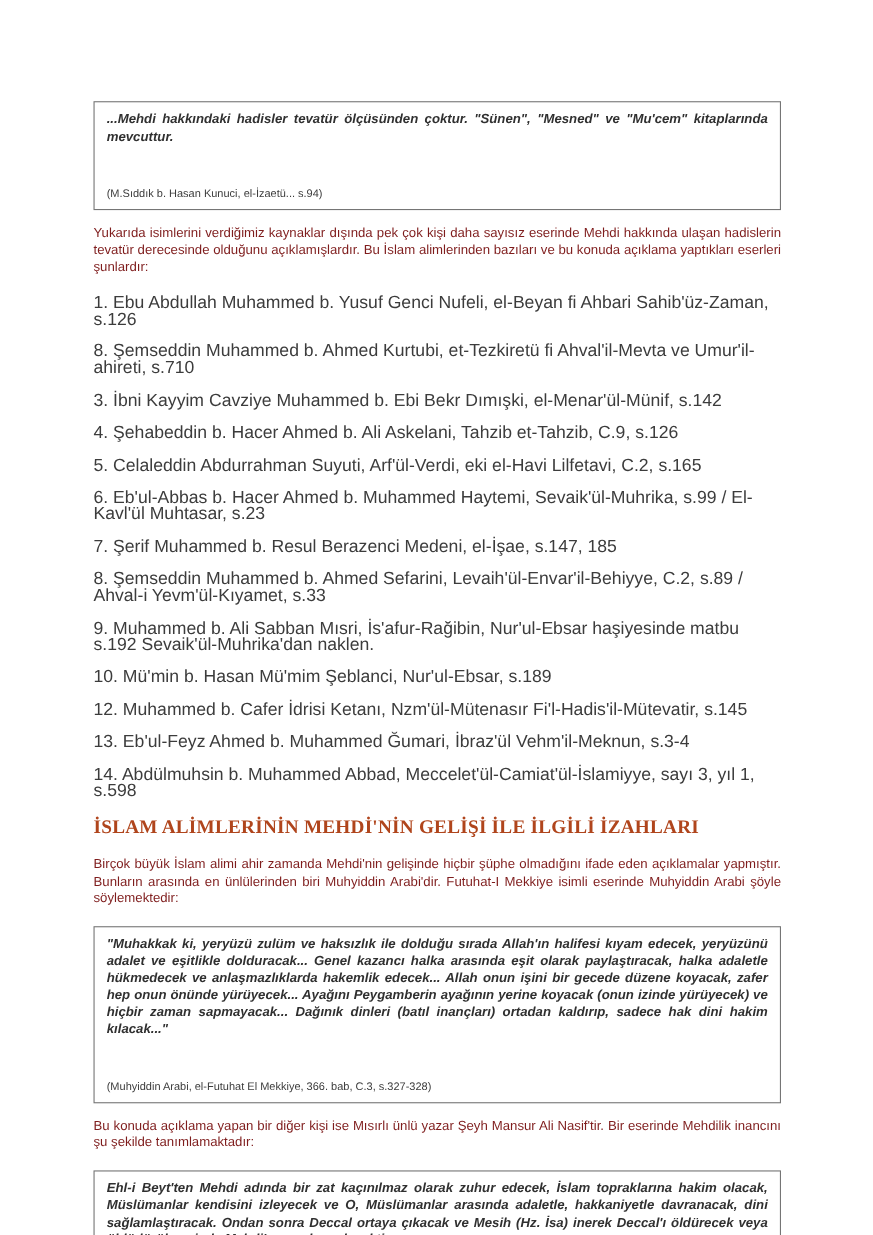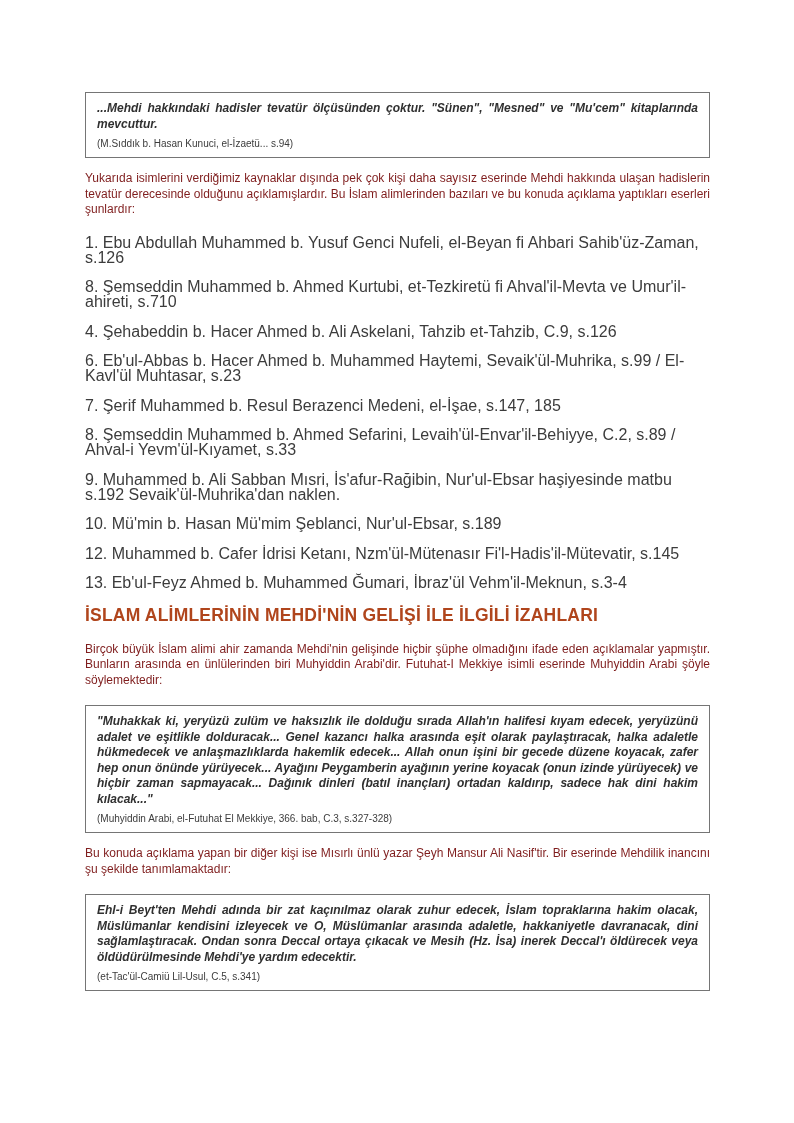--- a/index.html
+++ b/index.html
@@ -28,21 +28,21 @@
     line-height: 15.5px;
     font-weight: bold;
     font-style: italic;
     color: #303030;
     text-align: justify;
   }
   .quote-citation {
     font-size: 10px;
     line-height: 12px;
     color: #3c3c3c;
-    margin-top: 6px;
+    margin-top: 39px;
   }
   .body-paragraph {
     font-size: 12px;
     line-height: 15.5px;
     text-align: justify;
     margin-bottom: 17px;
     color: #7f1d1d;
   }
   .scholars-list { margin-bottom: 4px; }
   .list-item {
@@ -66,31 +66,34 @@
   <div class="quote-box">
     <p class="quote-text">...Mehdi hakkındaki hadisler tevatür ölçüsünden çoktur. "Sünen", "Mesned" ve "Mu'cem" kitaplarında mevcuttur.</p>
     <p class="quote-citation">(M.Sıddık b. Hasan Kunuci, el-İzaetü... s.94)</p>
   </div>
 
   <p class="body-paragraph">Yukarıda isimlerini verdiğimiz kaynaklar dışında pek çok kişi daha sayısız eserinde Mehdi hakkında ulaşan hadislerin tevatür derecesinde olduğunu açıklamışlardır. Bu İslam alimlerinden bazıları ve bu konuda açıklama yaptıkları eserleri şunlardır:</p>
 
   <div class="scholars-list">
     <p class="list-item">1. Ebu Abdullah Muhammed b. Yusuf Genci Nufeli, el-Beyan fi Ahbari Sahib'üz-Zaman, s.126</p>
     <p class="list-item">8. Şemseddin Muhammed b. Ahmed Kurtubi, et-Tezkiretü fi Ahval'il-Mevta ve Umur'il-ahireti, s.710</p>
+    <p class="list-item">3. İbni Kayyim Cavziye Muhammed b. Ebi Bekr Dımışki, el-Menar'ül-Münif, s.142</p>
     <p class="list-item">4. Şehabeddin b. Hacer Ahmed b. Ali Askelani, Tahzib et-Tahzib, C.9, s.126</p>
+    <p class="list-item">5. Celaleddin Abdurrahman Suyuti, Arf'ül-Verdi, eki el-Havi Lilfetavi, C.2, s.165</p>
     <p class="list-item">6. Eb'ul-Abbas b. Hacer Ahmed b. Muhammed Haytemi, Sevaik'ül-Muhrika, s.99 / El-Kavl'ül Muhtasar, s.23</p>
     <p class="list-item">7. Şerif Muhammed b. Resul Berazenci Medeni, el-İşae, s.147, 185</p>
     <p class="list-item">8. Şemseddin Muhammed b. Ahmed Sefarini, Levaih'ül-Envar'il-Behiyye, C.2, s.89 / Ahval-i Yevm'ül-Kıyamet, s.33</p>
     <p class="list-item">9. Muhammed b. Ali Sabban Mısri, İs'afur-Rağibin, Nur'ul-Ebsar haşiyesinde matbu s.192 Sevaik'ül-Muhrika'dan naklen.</p>
     <p class="list-item">10. Mü'min b. Hasan Mü'mim Şeblanci, Nur'ul-Ebsar, s.189</p>
     <p class="list-item">12. Muhammed b. Cafer İdrisi Ketanı, Nzm'ül-Mütenasır Fi'l-Hadis'il-Mütevatir, s.145</p>
     <p class="list-item">13. Eb'ul-Feyz Ahmed b. Muhammed Ğumari, İbraz'ül Vehm'il-Meknun, s.3-4</p>
+    <p class="list-item">14. Abdülmuhsin b. Muhammed Abbad, Meccelet'ül-Camiat'ül-İslamiyye, sayı 3, yıl 1, s.598</p>
   </div>
 
-  <h1 class="section-heading" style="color: rgb(176, 69, 28);">İSLAM ALİMLERİNİN MEHDİ'NİN GELİŞİ İLE İLGİLİ İZAHLARI</h1>
+  <h1 class="section-heading" style="color: rgb(176, 69, 28); font-family: Liberation Serif, serif;">İSLAM ALİMLERİNİN MEHDİ'NİN GELİŞİ İLE İLGİLİ İZAHLARI</h1>
 
   <p class="body-paragraph">Birçok büyük İslam alimi ahir zamanda Mehdi'nin gelişinde hiçbir şüphe olmadığını ifade eden açıklamalar yapmıştır. Bunların arasında en ünlülerinden biri Muhyiddin Arabi'dir. Futuhat-I Mekkiye isimli eserinde Muhyiddin Arabi şöyle söylemektedir:</p>
 
   <div class="quote-box">
     <p class="quote-text">"Muhakkak ki, yeryüzü zulüm ve haksızlık ile dolduğu sırada Allah'ın halifesi kıyam edecek, yeryüzünü adalet ve eşitlikle dolduracak... Genel kazancı halka arasında eşit olarak paylaştıracak, halka adaletle hükmedecek ve anlaşmazlıklarda hakemlik edecek... Allah onun işini bir gecede düzene koyacak, zafer hep onun önünde yürüyecek... Ayağını Peygamberin ayağının yerine koyacak (onun izinde yürüyecek) ve hiçbir zaman sapmayacak... Dağınık dinleri (batıl inançları) ortadan kaldırıp, sadece hak dini hakim kılacak..."</p>
     <p class="quote-citation">(Muhyiddin Arabi, el-Futuhat El Mekkiye, 366. bab, C.3, s.327-328)</p>
   </div>
 
   <p class="body-paragraph">Bu konuda açıklama yapan bir diğer kişi ise Mısırlı ünlü yazar Şeyh Mansur Ali Nasif'tir. Bir eserinde Mehdilik inancını şu şekilde tanımlamaktadır:</p>
 

